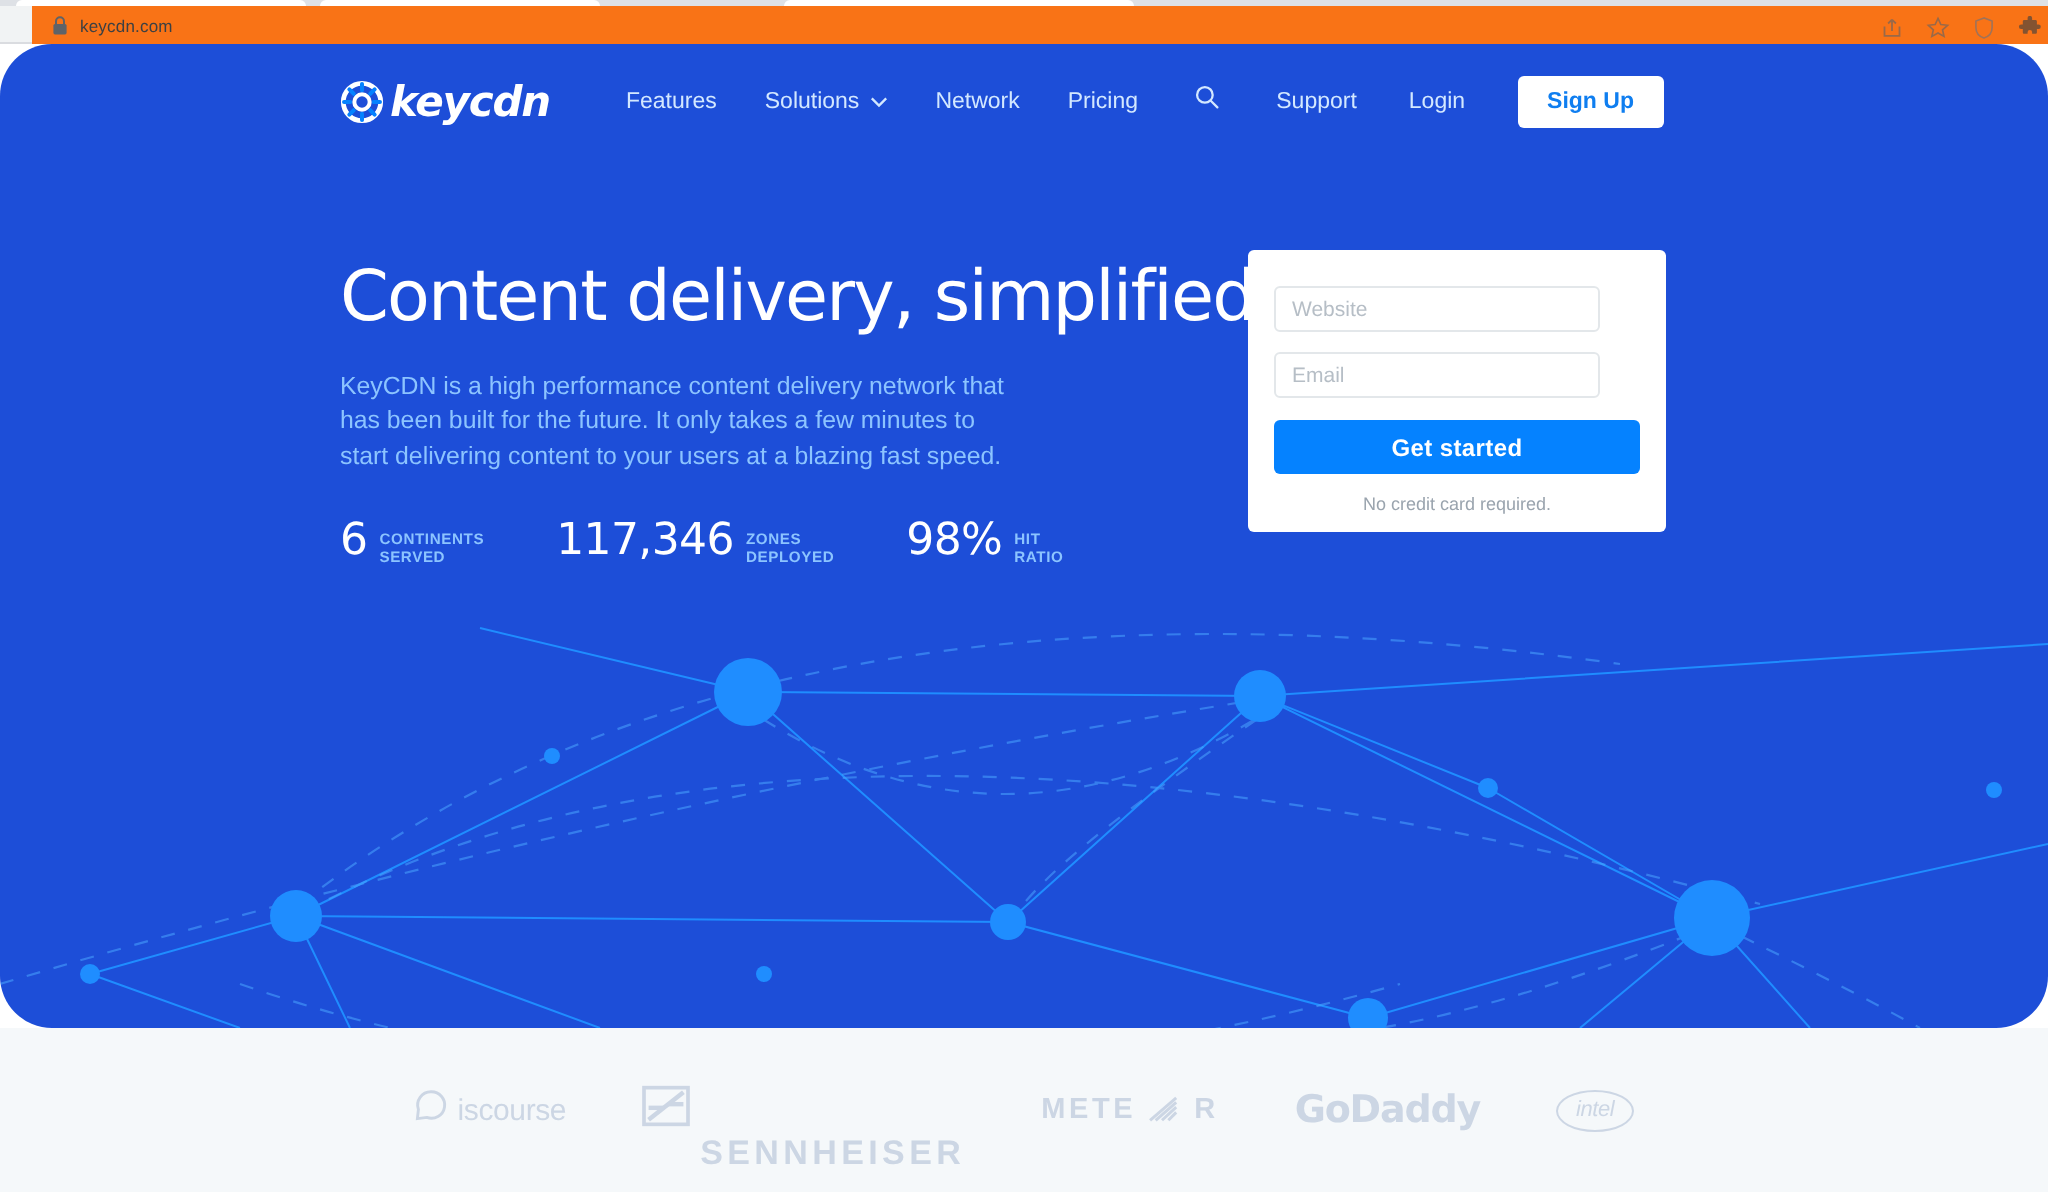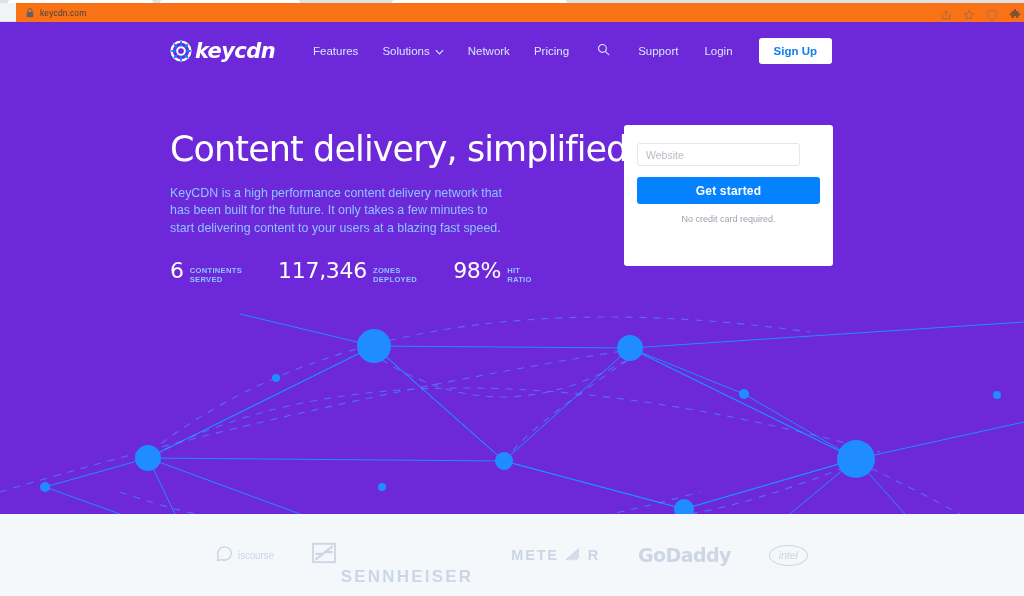--- a/index.html
+++ b/index.html
@@ -40,22 +40,23 @@
   }
   #chrome-actions {
     margin-left: auto; margin-right: 6px;
     display: flex; align-items: center; gap: 11px;
   }
   #chrome-actions .cicon { width: 12px; height: 12px; opacity: .62; display: block; }
 
   
   #hero {
     position: absolute; left: 0; top: 22px; width: 1024px; height: 492px;
-    background: #6d28d9;
+    background: #1d4ed8;
     overflow: hidden;
+    border-radius: 26px;
   }
   #network-bg {
     position: absolute; left: 0; top: 0; width: 1024px; height: 492px;
     pointer-events: none;
   }
 
   
   #navbar {
     position: absolute; left: 0; top: 0; width: 1024px; height: 58px;
     display: flex; align-items: center;
@@ -155,21 +156,21 @@
   #partners {
     position: absolute; left: 0; top: 514px; width: 1024px; height: 82px;
     background: #f5f8fa;
     display: flex; align-items: center; justify-content: center;
     gap: 38px;
   }
   .partner {
     display: flex; align-items: center; gap: 5px;
     color: #ccd6e4; opacity: 1;
   }
-  .p-discourse { font-size: 10px; letter-spacing: -0.2px; }
+  .p-discourse { font-size: 15px; letter-spacing: -0.2px; }
   .p-sennheiser { font-size: 17px; font-weight: bold; letter-spacing: 2.2px; margin-top: 44px; }
   .p-meteor { font-size: 14.5px; font-weight: bold; letter-spacing: 1.8px; display:flex; align-items:center; }
   .p-godaddy {
     font-size: 19px; font-weight: bold; letter-spacing: -0.6px;
     font-family: "DejaVu Sans", sans-serif;
   }
   .p-intel {
     font-size: 11px; font-style: italic;
     border: 1.4px solid #ccd6e4; border-radius: 50%;
     padding: 3px 9px 4px 9px; letter-spacing: -0.2px;
@@ -336,20 +337,21 @@
         <span class="stat-label">
           <span>HIT</span><br>
           <span>RATIO</span>
         </span>
       </div>
     </div>
   </div>
 
   <div id="signup-card">
     <input class="field" id="field-website" type="text" placeholder="Website" style="">
+    <input class="field" id="field-email" type="text" placeholder="Email" style="">
     <button id="get-started-btn">Get started</button>
     <div id="no-card-note">No credit card required.</div>
   </div>
 </div>
 
 <div id="partners">
 
   <div class="partner">
     <span>
       <svg width="17" height="17" viewBox="0 0 20 20">

